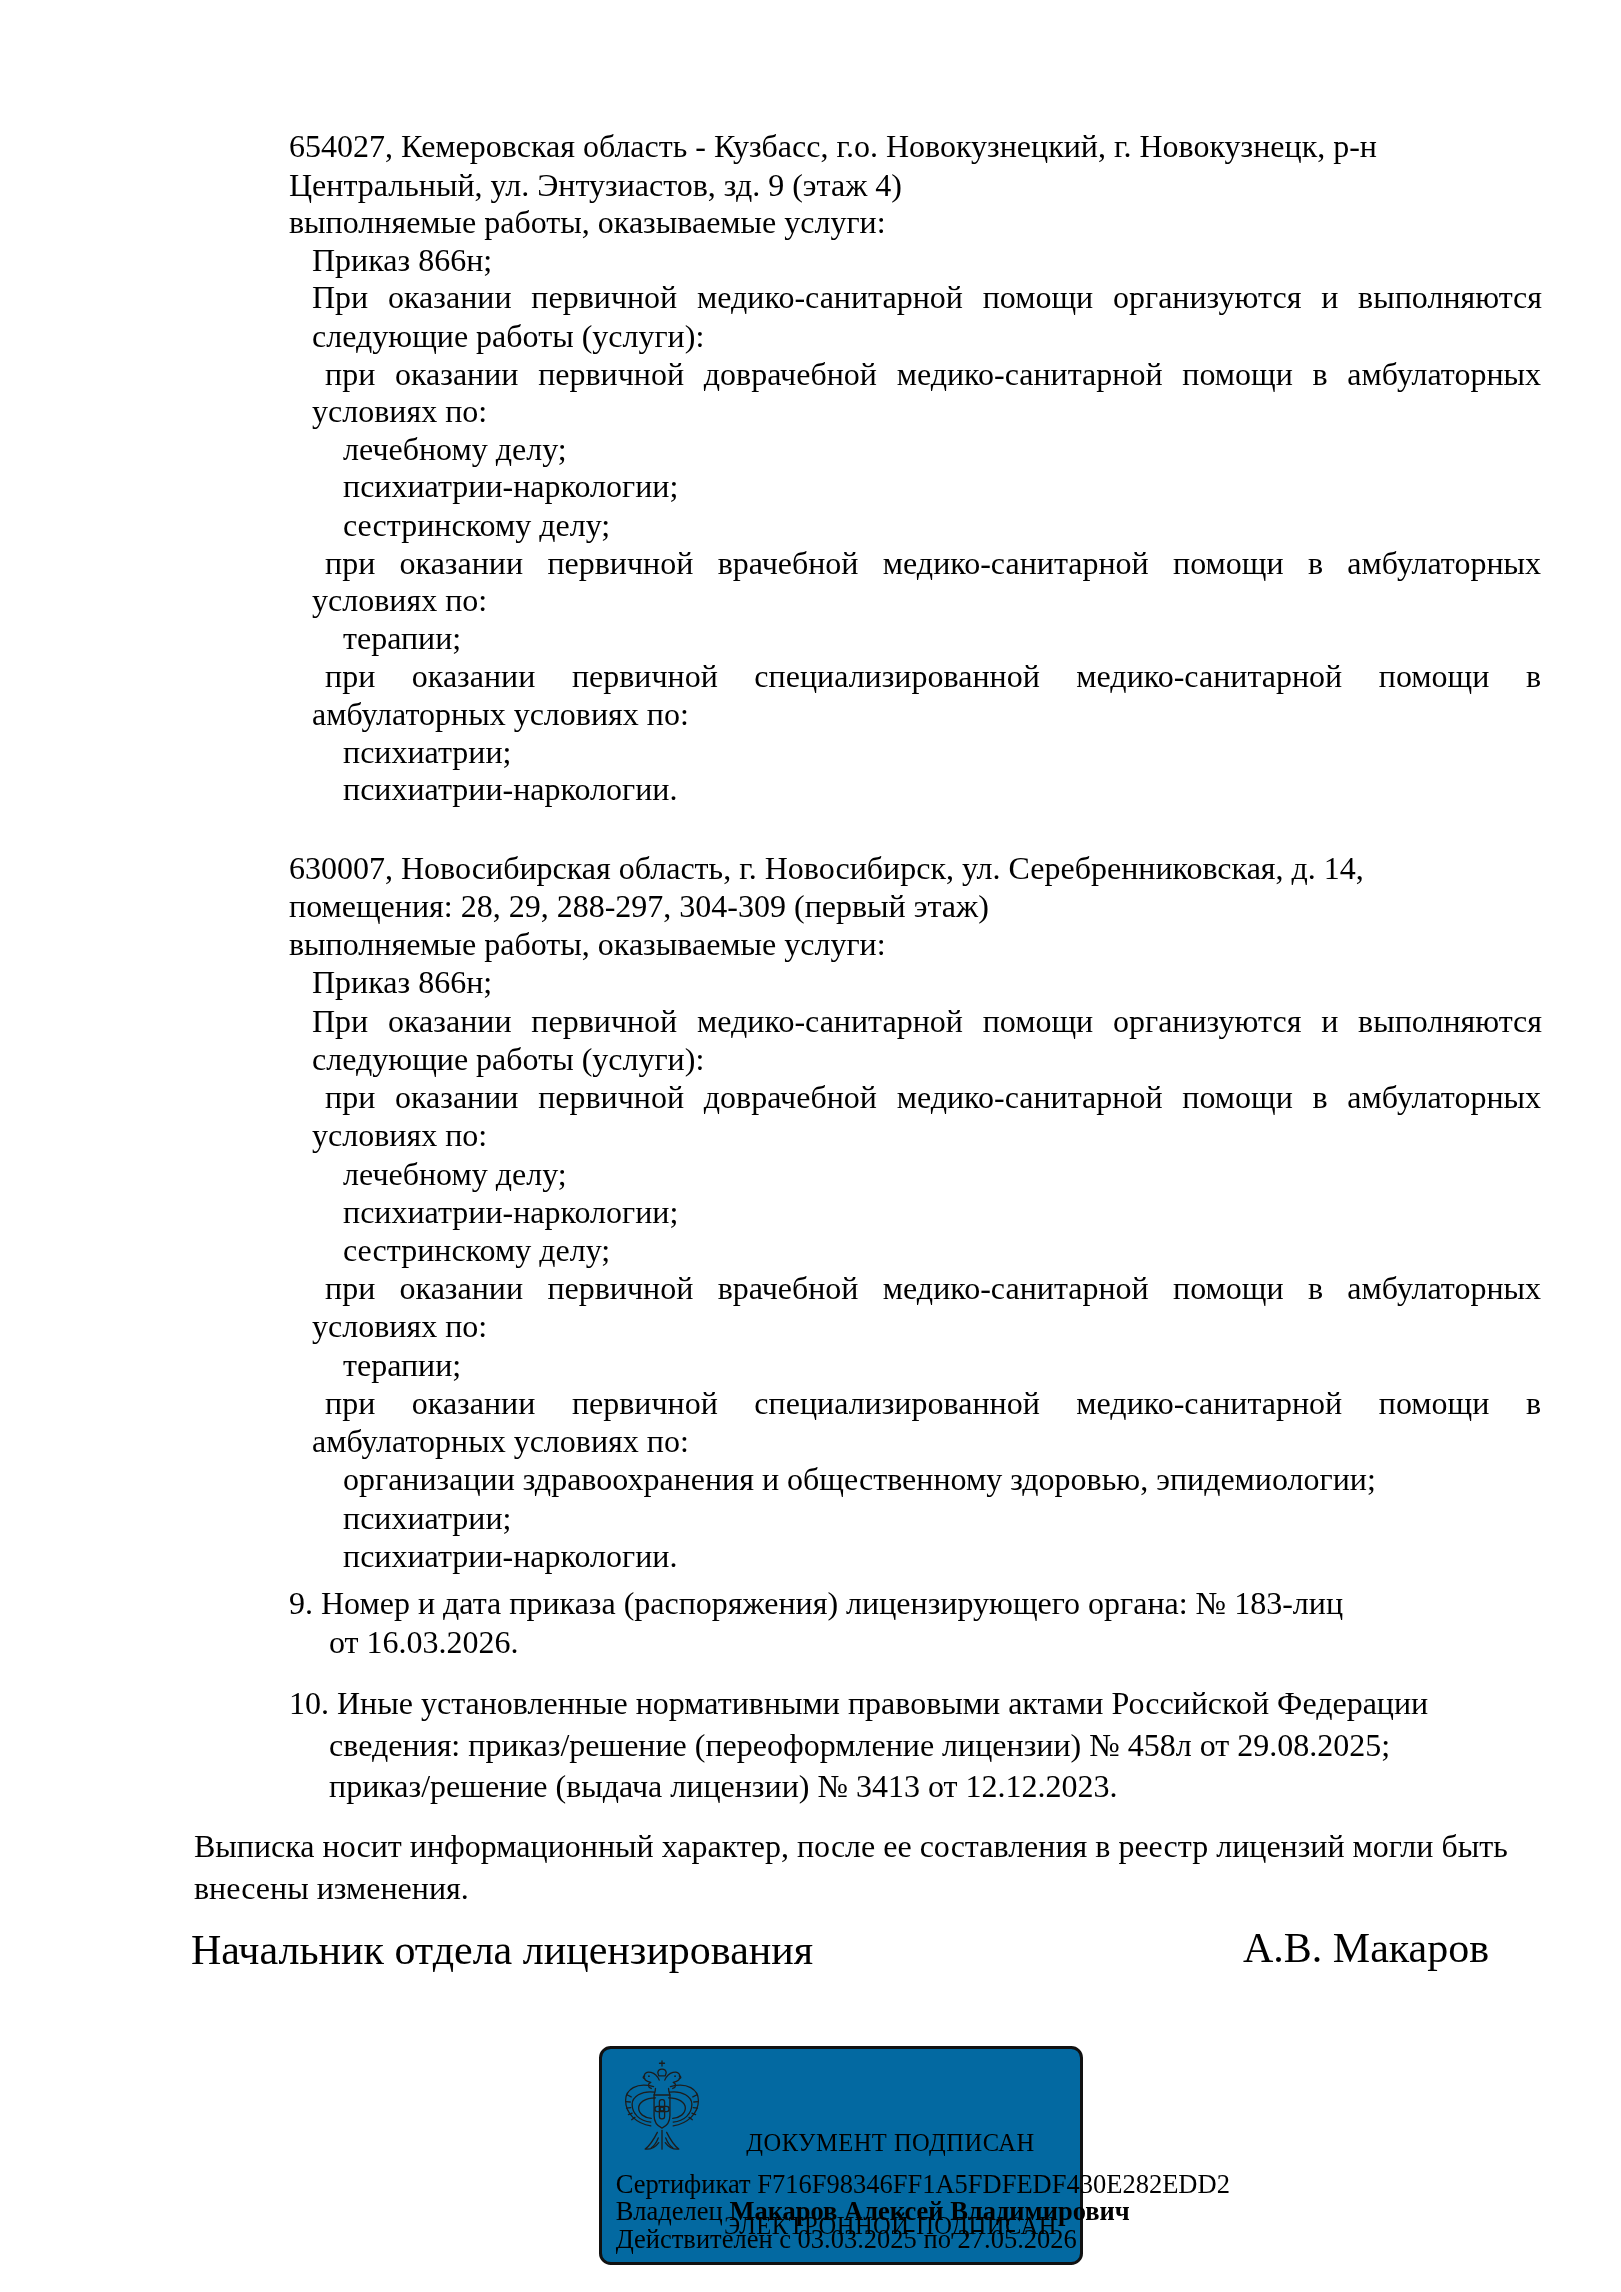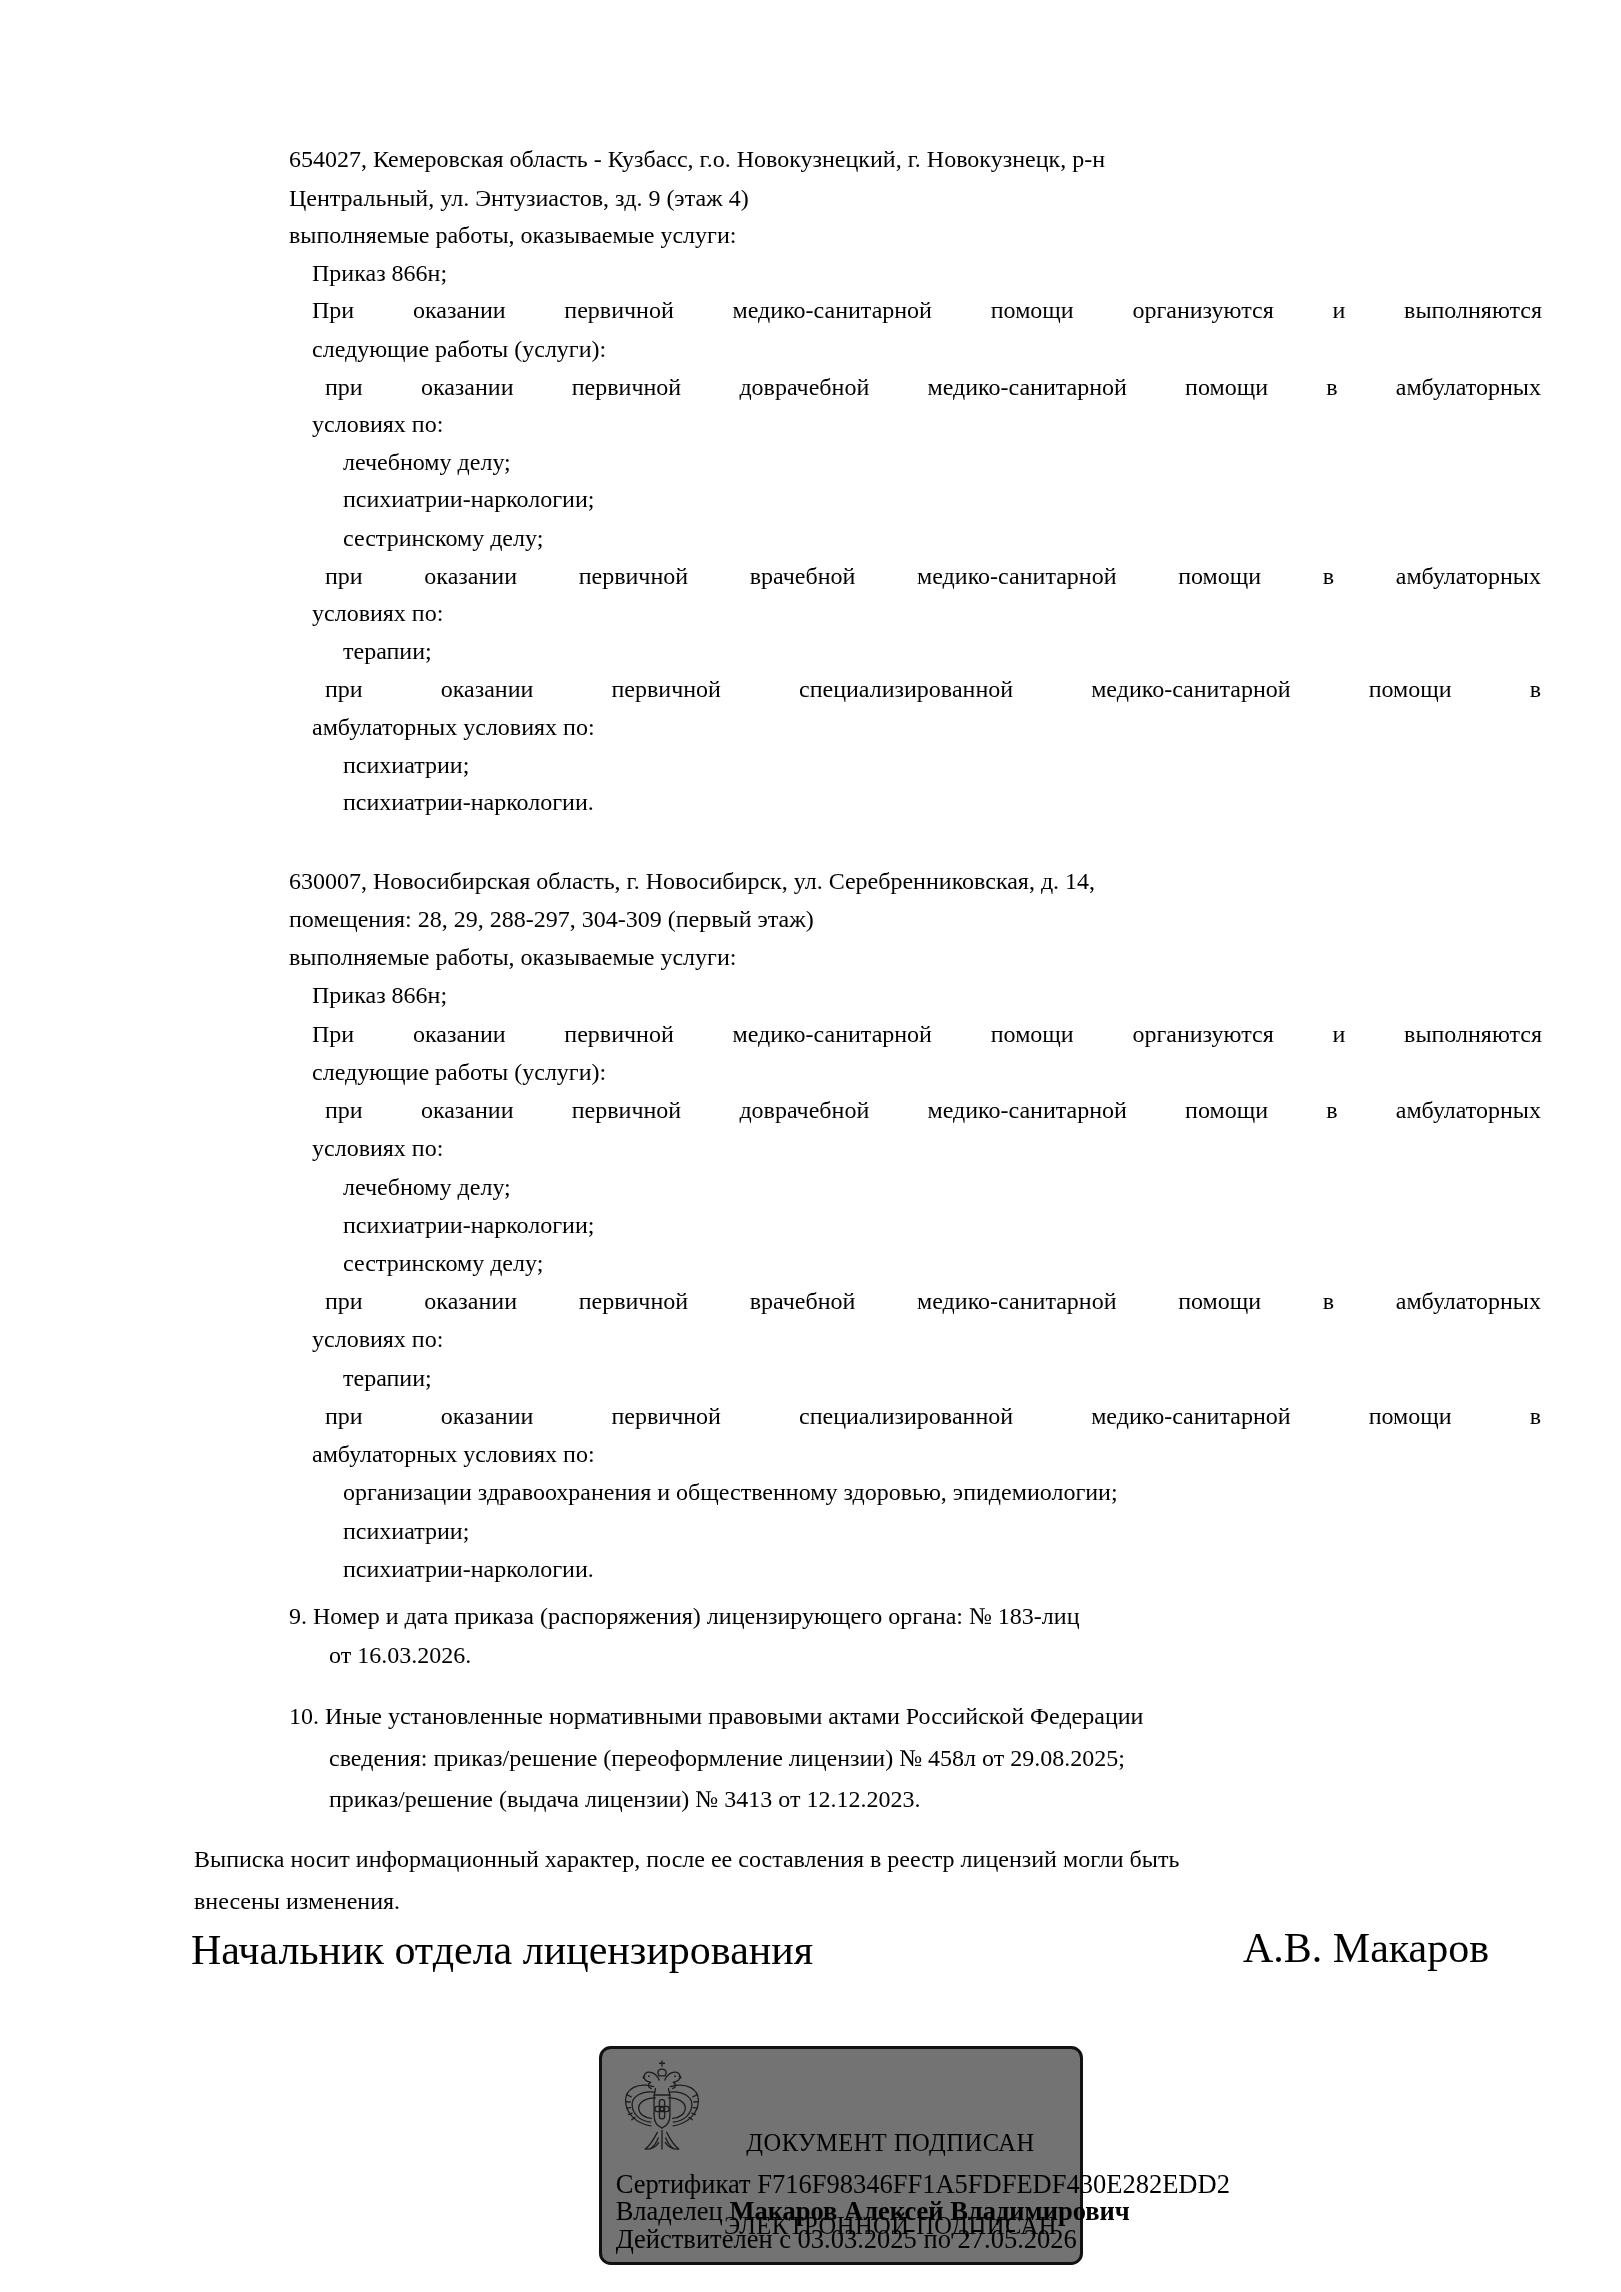--- a/index.html
+++ b/index.html
@@ -11,25 +11,24 @@
     position: relative;
     width: 1621px;
     height: 2293px;
     background: #ffffff;
     color: #000000;
     font-family: "Liberation Serif", "DejaVu Serif", serif;
     overflow: hidden;
   }
   .line {
     position: absolute;
-    font-size: 24px;
+    font-size: 32px;
     line-height: 1.12;
     white-space: pre;
     color: #000000;
-    margin-top: 17px;
   }
   .line.j {
     white-space: normal;
     text-align: justify;
     text-align-last: justify;
   }
   .sig {
     position: absolute;
     font-size: 42px;
     line-height: 1;
@@ -37,21 +36,21 @@
   }
   .stamp {
     position: absolute;
     left: 599px;
     top: 2046px;
     width: 484px;
     height: 219px;
     border: 3.9px solid #111111;
     border-radius: 11.8px;
     box-sizing: border-box;
-    background: #737373;
+    background: #0369a1;
   }
   .stamp-emblem {
     position: absolute;
     left: 17.6px;
     top: 7.8px;
     width: 84px;
     height: 104px;
   }
   .stamp-title {
     position: absolute;

